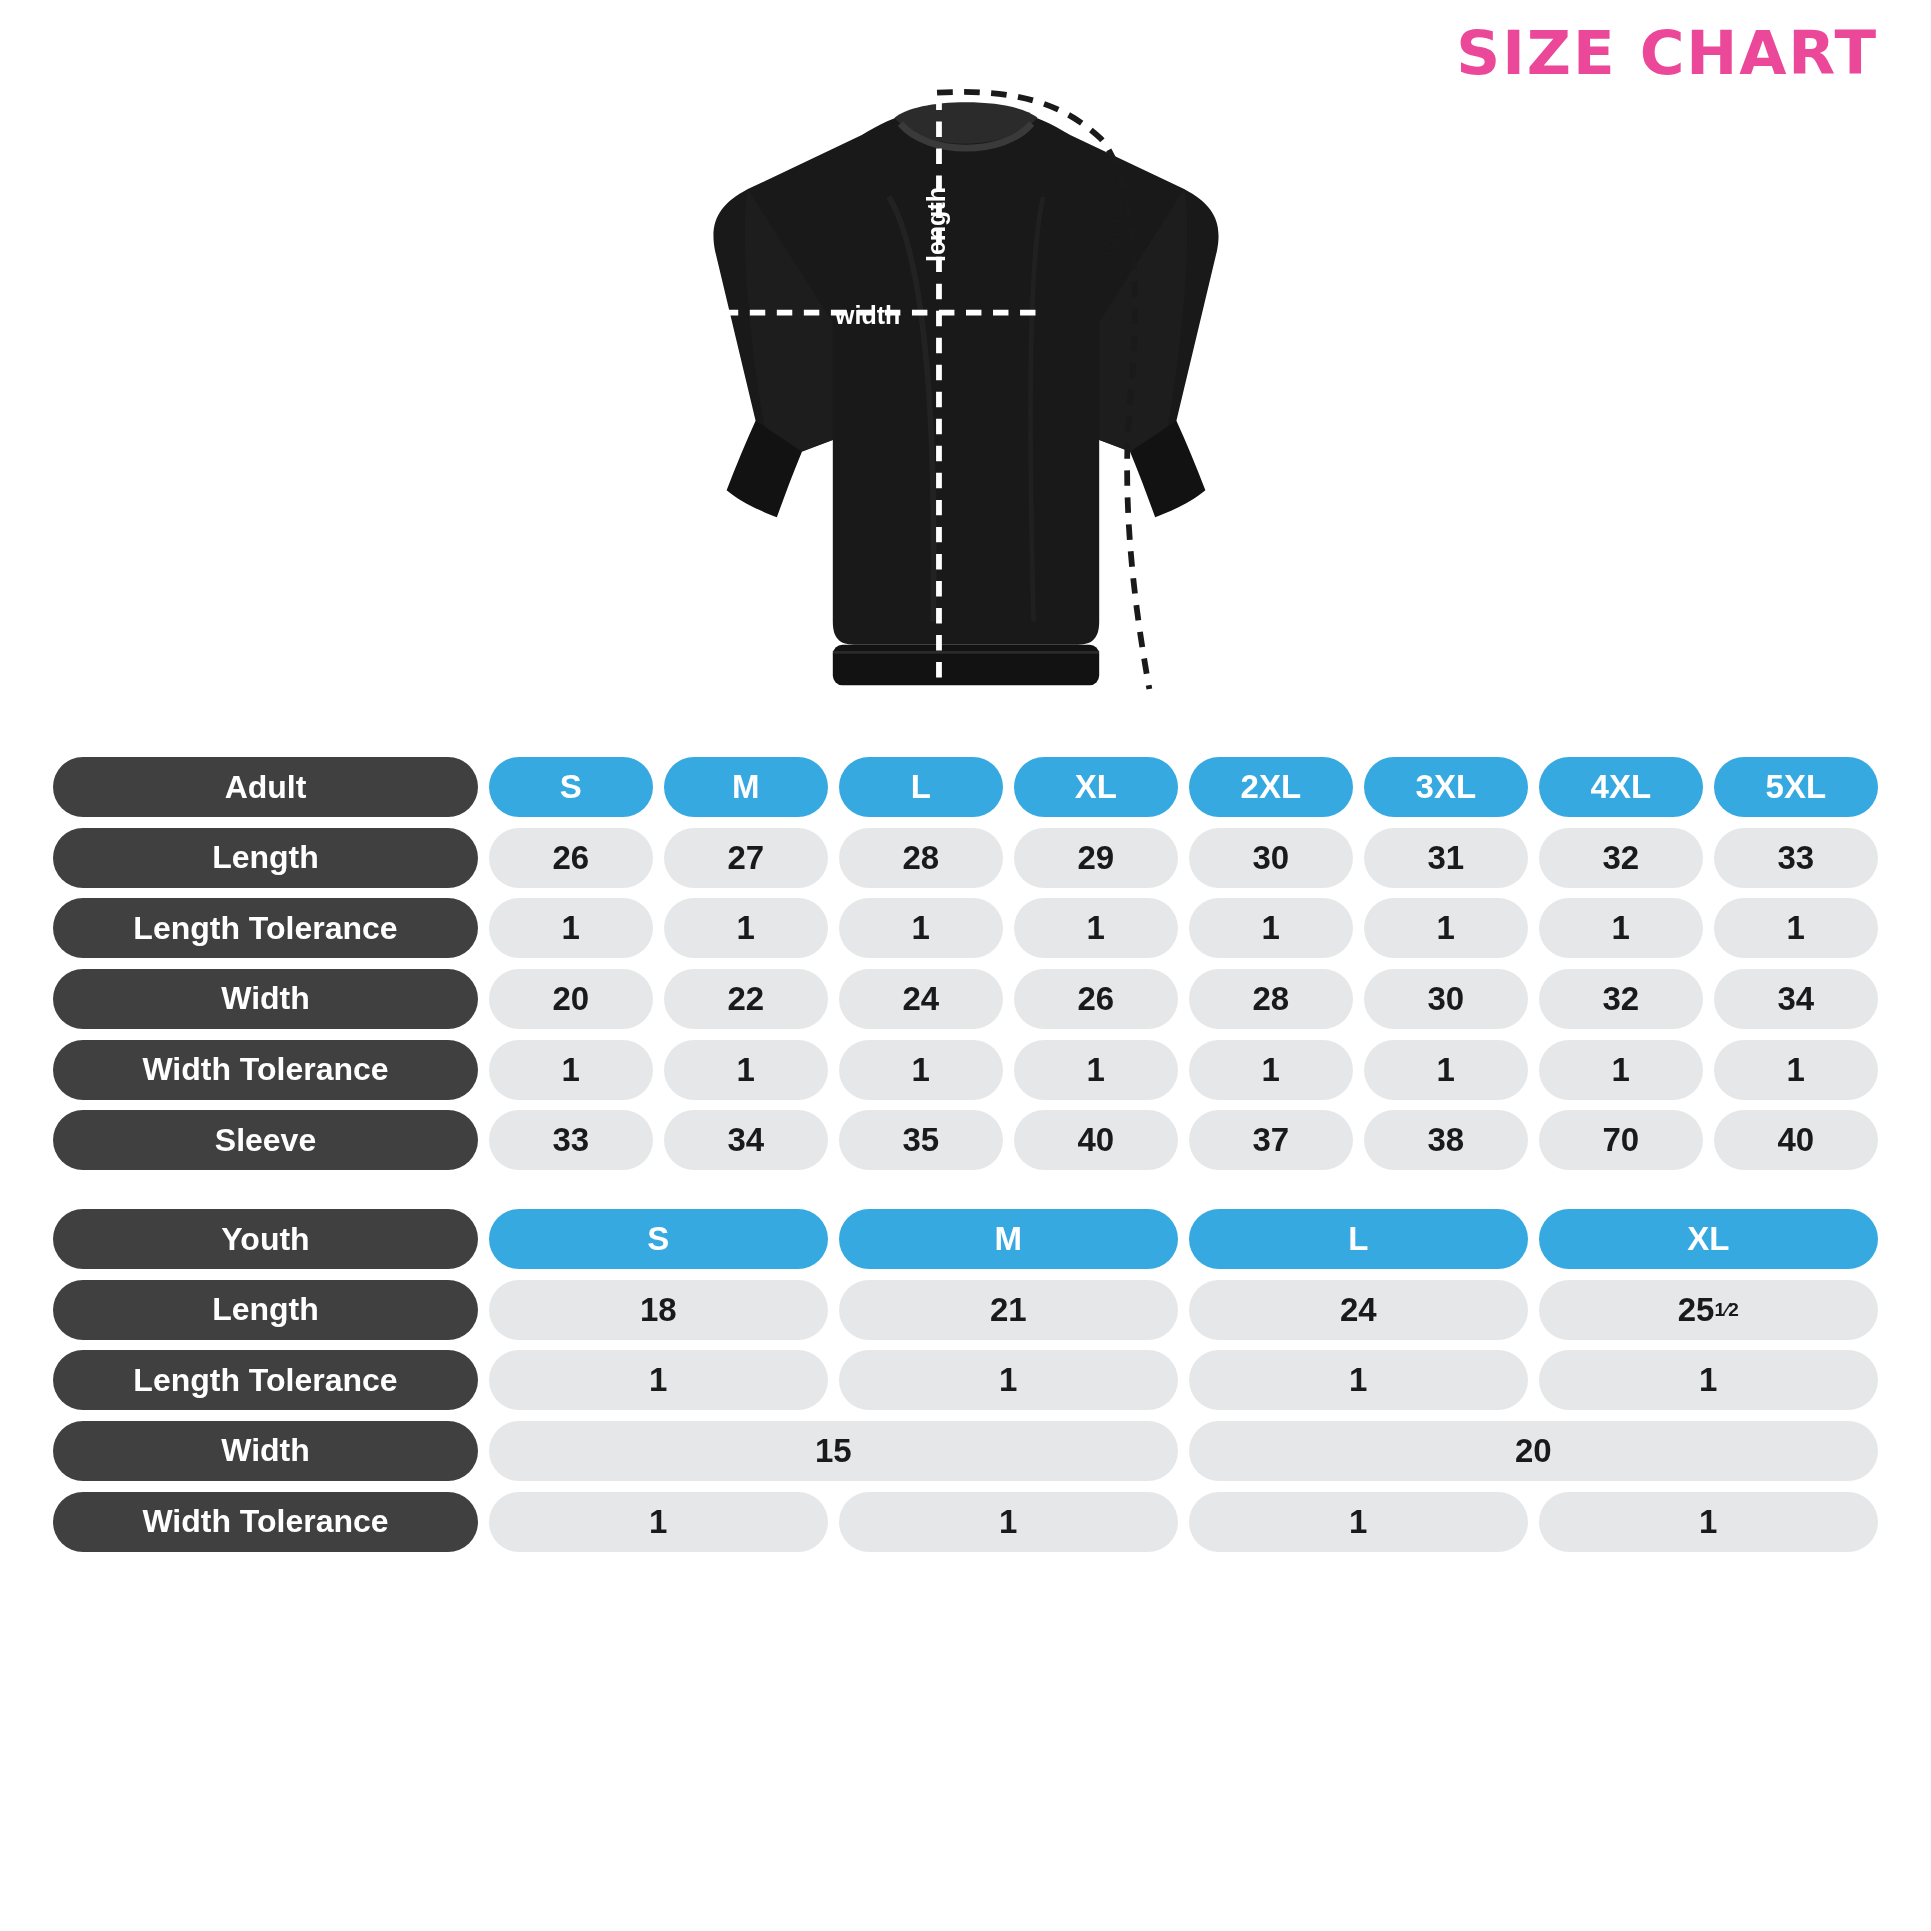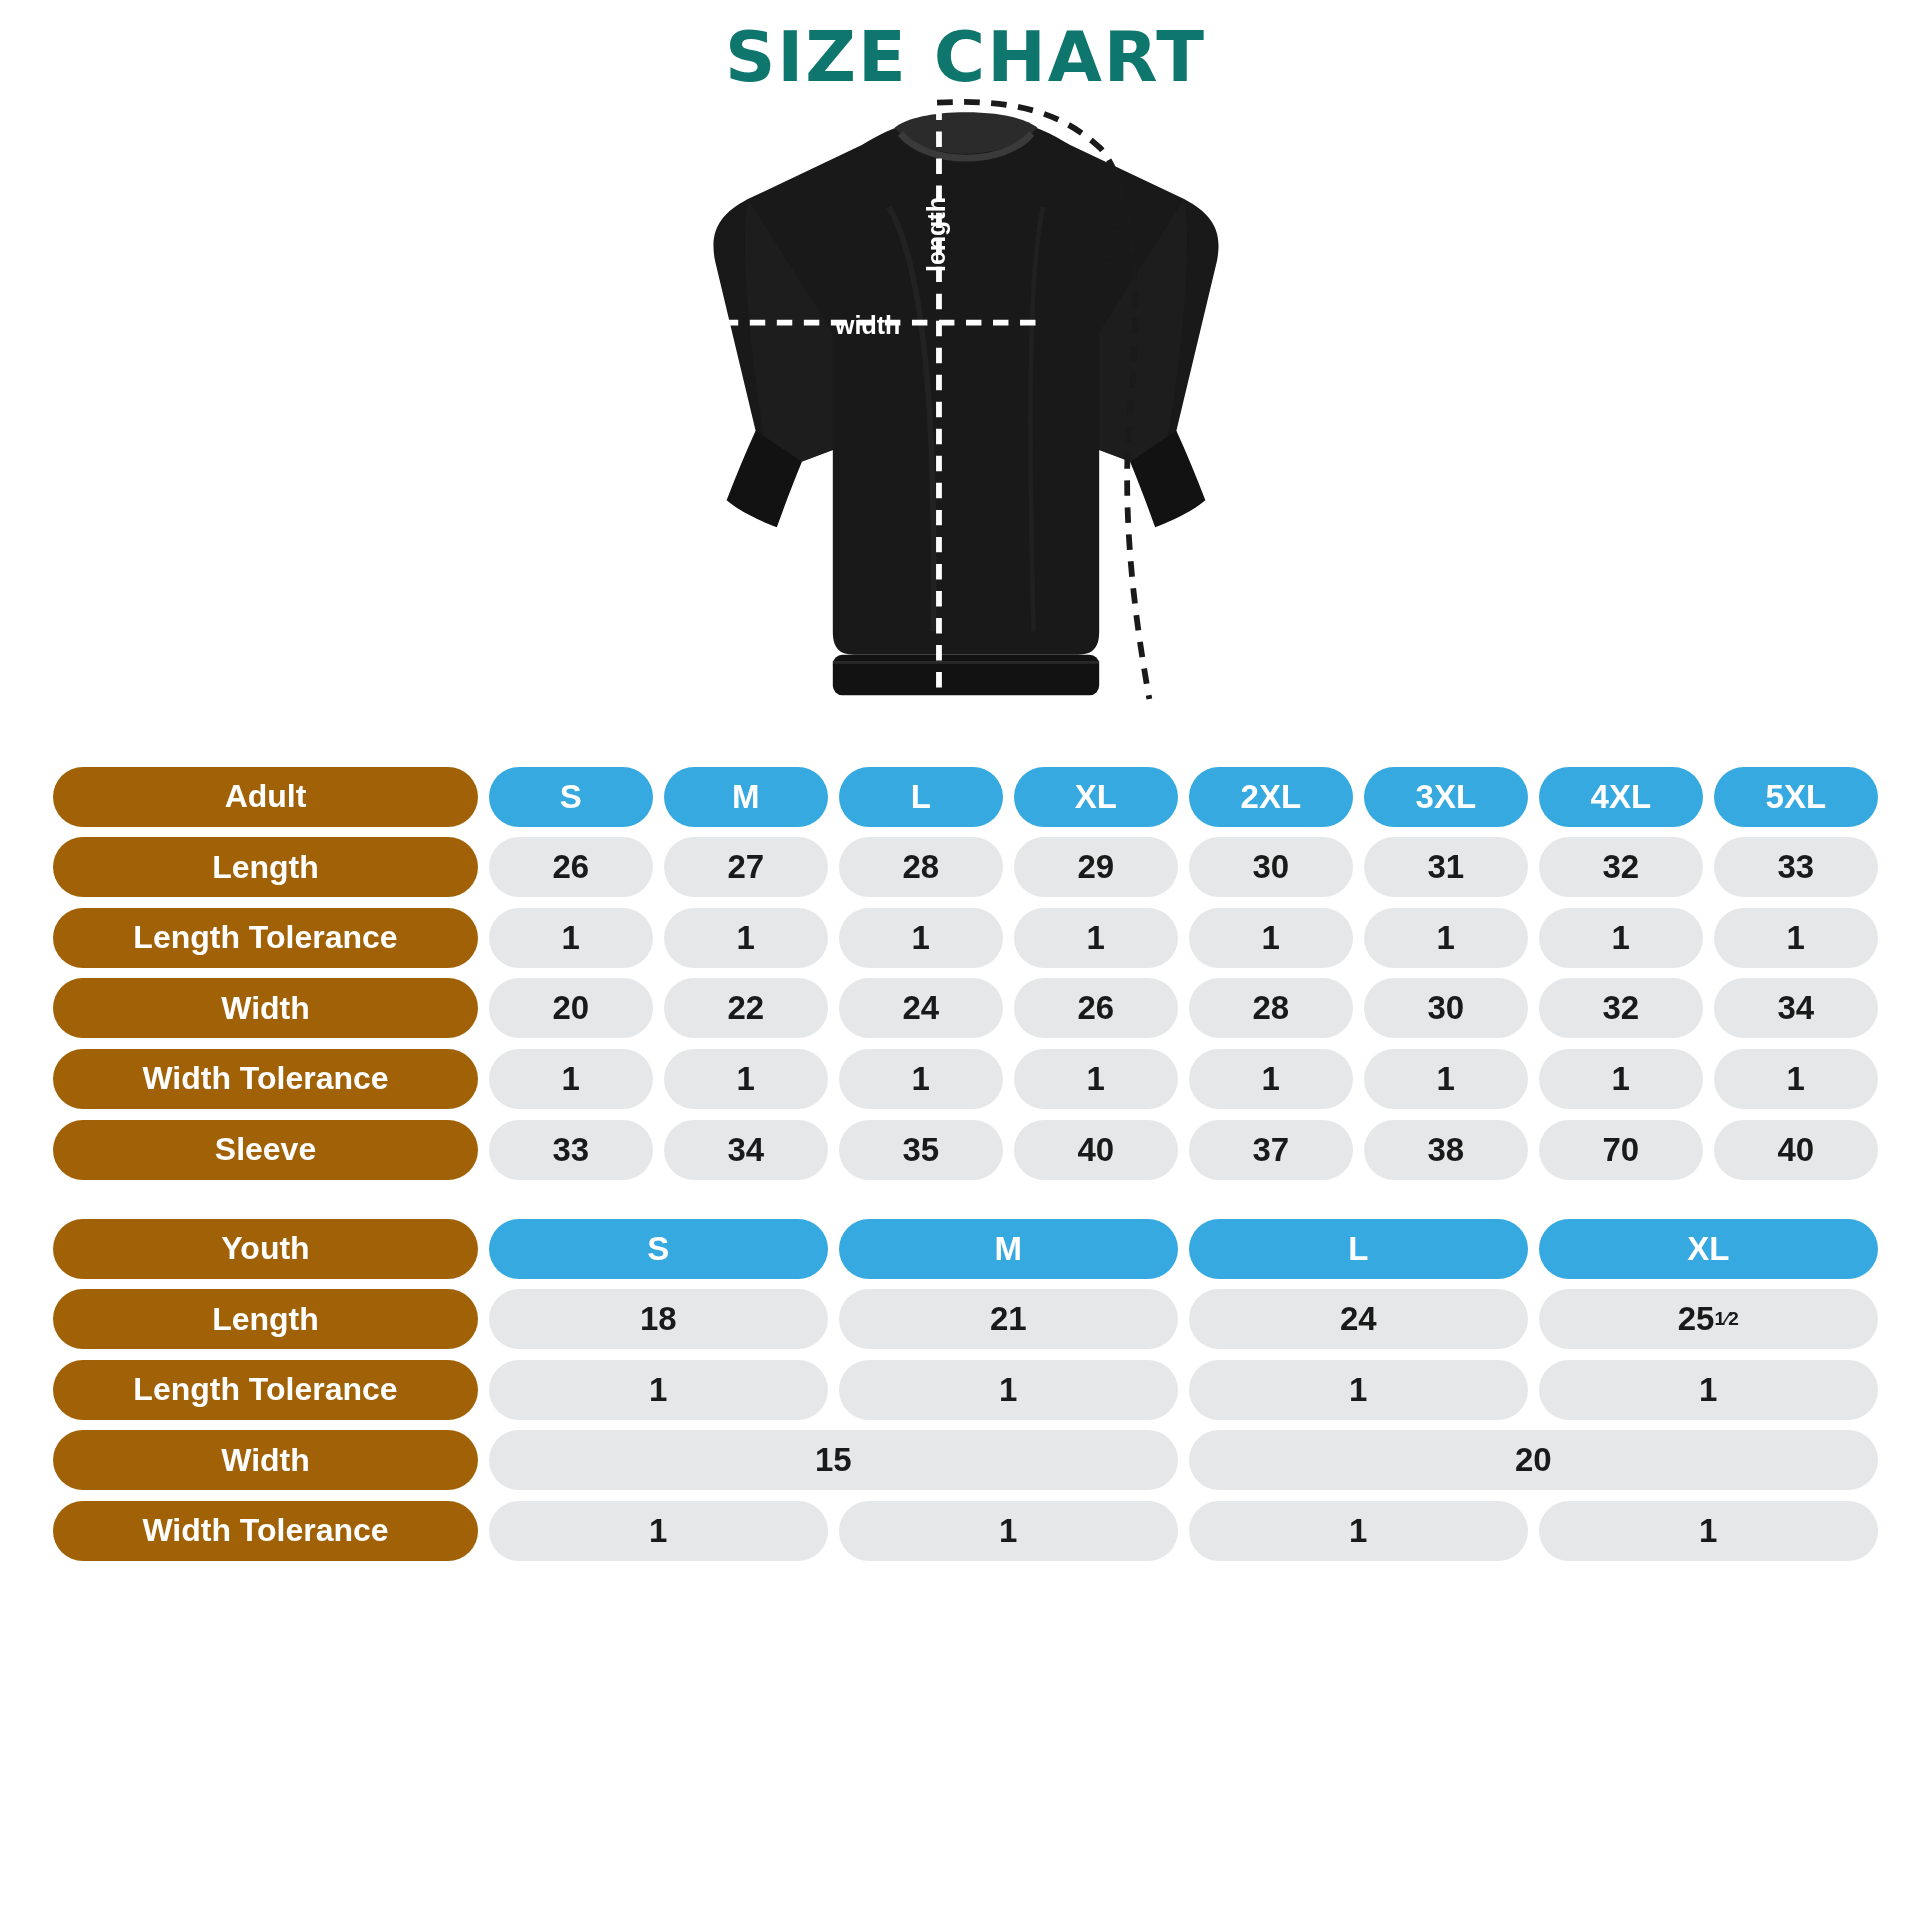--- a/index.html
+++ b/index.html
@@ -16,23 +16,23 @@
   .page {
     position: relative;
     width: 1931px;
     height: 1931px;
     box-sizing: border-box;
     padding: 0 53px;
   }
 
   
   .title {
-    text-align: center;
-    color: #0f766e;
-    font-size: 70px;
+    text-align: right;
+    color: #ec4899;
+    font-size: 61px;
     font-weight: bold;
     letter-spacing: 1.9px;
     padding-top: 21px;
     line-height: 1.05;
     font-family: "DejaVu Sans", sans-serif;
   }
 
   
   .garment-wrap {
     position: relative;
@@ -83,21 +83,21 @@
   .table.youth { margin-top: 39px; }
 
   .row {
     display: flex;
     align-items: stretch;
     gap: 10.6px;
     height: 60px;
   }
   .rowlabel {
     flex: 0 0 425px;
-    background: #a16207;
+    background: #404040;
     color: #ffffff;
     border-radius: 30px;
     display: flex;
     align-items: center;
     justify-content: center;
     font-weight: bold;
     font-size: 32px;
     font-family: "Liberation Sans", sans-serif;
   }
   .cells {

